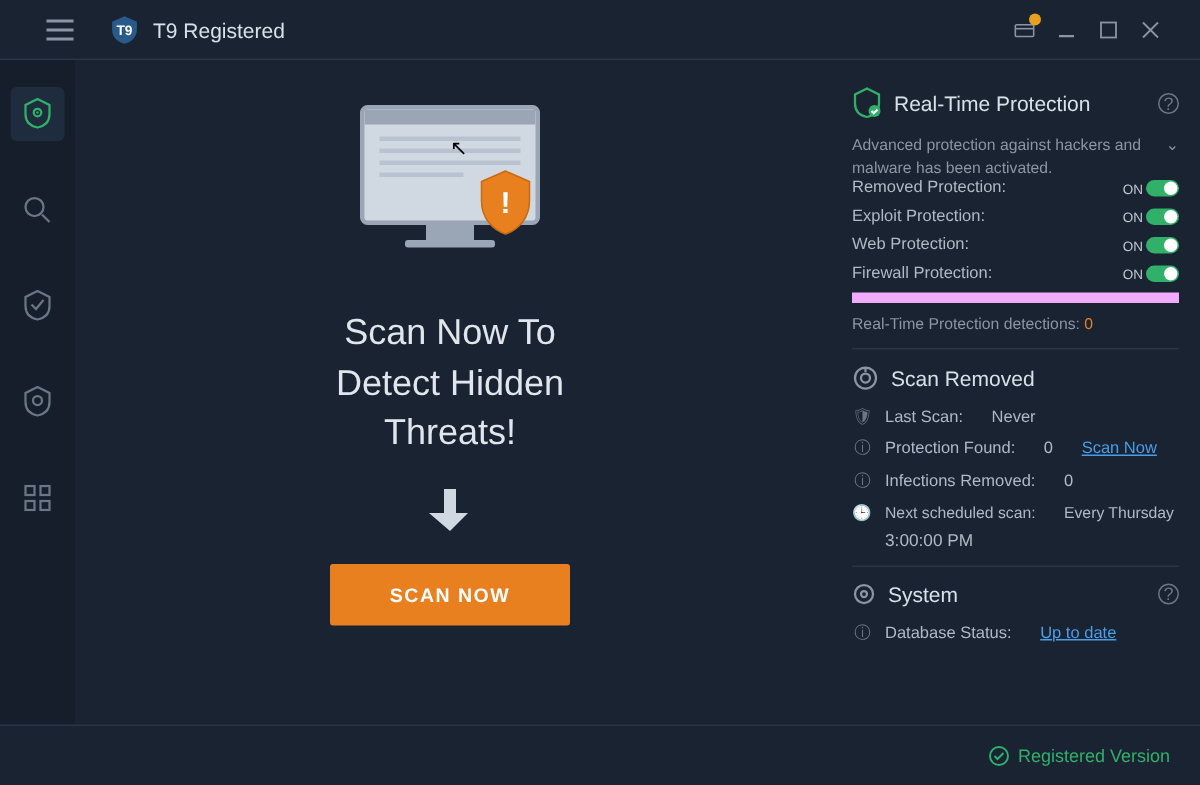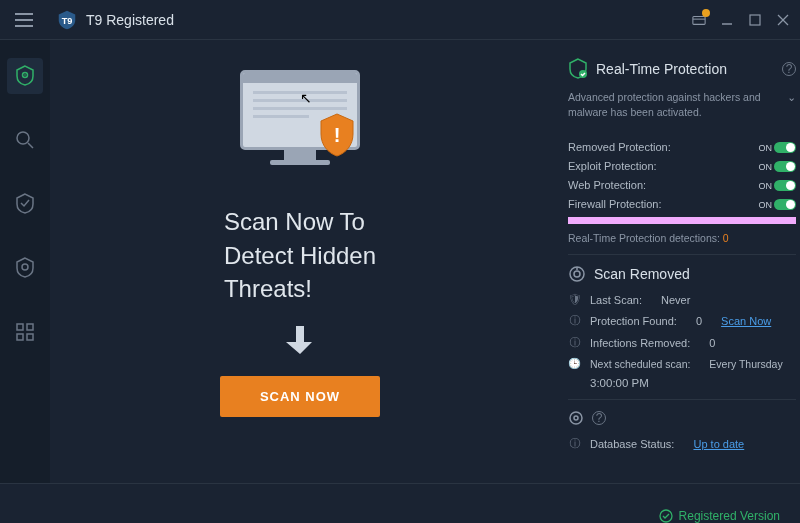--- a/index.html
+++ b/index.html
@@ -1,17 +1,17 @@
 <!DOCTYPE html>
 <html><head>
 <meta charset="utf-8">
 <style>
 *{box-sizing:border-box;margin:0;padding:0;font-family:"Segoe UI",Arial,sans-serif}
 body{width:800px;height:523px;background:#1a2332;color:#c8d0d8;overflow:hidden;position:relative}
-.titlebar{height:40px;display:flex;align-items:center;padding:0 10px;border-bottom:1px solid #2a3442}
+.titlebar{height:40px;display:flex;align-items:center;padding:0 26px;border-bottom:1px solid #2a3442}
 .hamburger{width:28px;height:28px;display:flex;flex-direction:column;justify-content:center;gap:4px;cursor:pointer;padding:0 5px}
 .hamburger span{height:2px;background:#8a95a5;display:block}
 .logo-badge{width:22px;height:22px;margin-left:18px;margin-right:8px}
 .app-title{color:#d8e0e8;font-size:14px;font-weight:400}
 .titlebar-right{margin-left:auto;display:flex;align-items:center;gap:14px}
 .win-btn{width:14px;height:14px;cursor:pointer;display:flex;align-items:center;justify-content:center;color:#8a95a5}
 .cart-icon{position:relative}
 .cart-badge{position:absolute;top:-4px;right:-4px;width:8px;height:8px;background:#e8a020;border-radius:50%}
 .main{display:flex;height:443px}
 .sidebar{width:50px;background:#151e2a;display:flex;flex-direction:column;align-items:center;padding-top:18px;gap:28px}
@@ -19,43 +19,43 @@
 .side-item.active{background:#1f2c3d;color:#30b068}
 .center{flex:1;display:flex;flex-direction:column;align-items:center;padding-top:30px}
 .monitor{position:relative;width:150px;height:110px;margin-bottom:25px}
 .monitor-screen{width:120px;height:80px;border:3px solid #9aa5b5;border-radius:5px;background:#d0d8e2;margin:0 auto;position:relative;overflow:hidden}
 .monitor-screen::before{content:"";position:absolute;top:0;left:0;right:0;height:10px;background:#9aa5b5}
 .monitor-lines{position:absolute;top:18px;left:10px;right:10px}
 .monitor-lines div{height:3px;background:#b8c2d0;margin-bottom:5px}
 .monitor-stand{width:32px;height:10px;background:#9aa5b5;margin:0 auto}
 .monitor-base{width:60px;height:5px;background:#9aa5b5;margin:0 auto;border-radius:2px}
 .shield-overlay{position:absolute;right:18px;bottom:20px;width:40px;height:48px}
-.hero-text{color:#e0e6ec;font-size:24px;font-weight:300;text-align:left;line-height:1.4;margin-bottom:18px}
+.hero-text{color:#e0e6ec;font-size:24px;font-weight:300;text-align:center;line-height:1.4;margin-bottom:18px}
 .down-arrow{color:#d0d8e2;margin-bottom:20px}
 .scan-btn{background:#e88020;color:#fff;border:none;padding:13px 40px;font-size:13px;font-weight:600;letter-spacing:1px;cursor:pointer;border-radius:2px}
-.right-panel{width:250px;padding:18px 4px 10px 18px;font-size:11.5px;overflow-y:auto}
+.right-panel{width:250px;padding:18px 14px 10px 18px;font-size:11.5px;overflow-y:auto}
 .panel-section{border-bottom:1px solid #2a3442;padding-bottom:10px;margin-bottom:10px}
 .panel-header{display:flex;align-items:center;gap:8px;margin-bottom:10px;color:#d8e0e8}
 .panel-header .title{font-size:14px;flex:1}
 .help-icon{color:#6a7585;font-size:12px;border:1px solid #6a7585;border-radius:50%;width:14px;height:14px;display:flex;align-items:center;justify-content:center;cursor:pointer}
-.desc-row{display:flex;align-items:flex-start;gap:6px;color:#8a95a5;font-size:10.5px;line-height:1.4;margin-bottom:22px}
+.desc-row{display:flex;align-items:flex-start;gap:6px;color:#8a95a5;font-size:10.5px;line-height:1.4;margin-bottom:0}
 .chevron{margin-left:auto;cursor:pointer;color:#8a95a5}
 .toggle-row{display:flex;align-items:center;margin-bottom:7px;font-size:11px;color:#b0bac5}
 .toggle{margin-left:auto;display:flex;align-items:flex-end;gap:2px}
 .toggle-label{font-size:9px;color:#c0c8d2}
 .toggle-switch{width:22px;height:11px;background:#30b068;border-radius:6px;position:relative;cursor:pointer}
 .toggle-switch::after{content:"";position:absolute;right:1px;top:1px;width:9px;height:9px;background:#fff;border-radius:50%}
 .detection-row{color:#8a95a5;font-size:10.5px;padding-top:8px;border-top:7px solid #f0abfc;margin-top:4px}
 .detection-row .count{color:#e88020}
 .status-row{display:flex;align-items:center;gap:8px;margin-bottom:7px;font-size:11px;color:#b0bac5}
 .status-row .icon{color:#6a7585;width:14px;display:flex;justify-content:center}
 .link{color:#4a9de8;text-decoration:underline;cursor:pointer}
 .sched{font-size:10.5px}
 .sched-time{display:block;margin-left:22px;color:#b0bac5}
-.footer{position:absolute;bottom:0;left:0;right:0;height:40px;display:flex;align-items:flex-end;justify-content:flex-end;padding:0 20px;border-top:1px solid #2a3442;color:#30b068;font-size:12px;gap:6px}
+.footer{position:absolute;bottom:0;left:0;right:0;height:40px;display:flex;align-items:center;justify-content:flex-end;padding:0 20px;border-top:1px solid #2a3442;color:#30b068;font-size:12px;gap:6px}
 .cursor{position:absolute;left:300px;top:90px;color:#000;font-size:14px;pointer-events:none}
 </style>
 </head>
 <body>
 
 <div class="titlebar">
   <div class="hamburger">
       <span></span>
       <span></span>
       <span></span>
@@ -218,20 +218,21 @@
       <div class="status-row sched"><span class="icon">🕒</span><span>Next scheduled scan:</span>&nbsp;<span>Every Thursday</span></div>
       <span class="sched-time">3:00:00 PM</span>
     </div>
 
     <div>
       <div class="panel-header">
         <svg width="16" height="16" viewBox="0 0 16 16">
             <circle cx="8" cy="8" r="6" fill="none" stroke="#8a95a5" stroke-width="1.5"></circle>
             <circle cx="8" cy="8" r="2" fill="none" stroke="#8a95a5" stroke-width="1.5"></circle>
           </svg>
+        <div class="title">System</div>
         <div class="help-icon">?</div>
       </div>
       <div class="status-row"><span class="icon">ⓘ</span><span>Database Status:</span>&nbsp;<span class="link">Up to date</span></div>
     </div>
   </div>
 </div>
 
 <div class="footer">
   <svg width="14" height="14" viewBox="0 0 14 14">
       <circle cx="7" cy="7" r="6" fill="none" stroke="#30b068" stroke-width="1.3"></circle>

